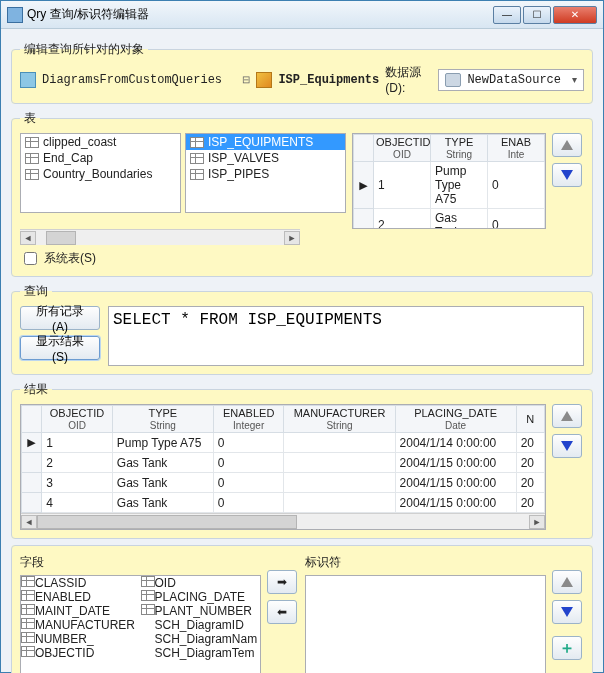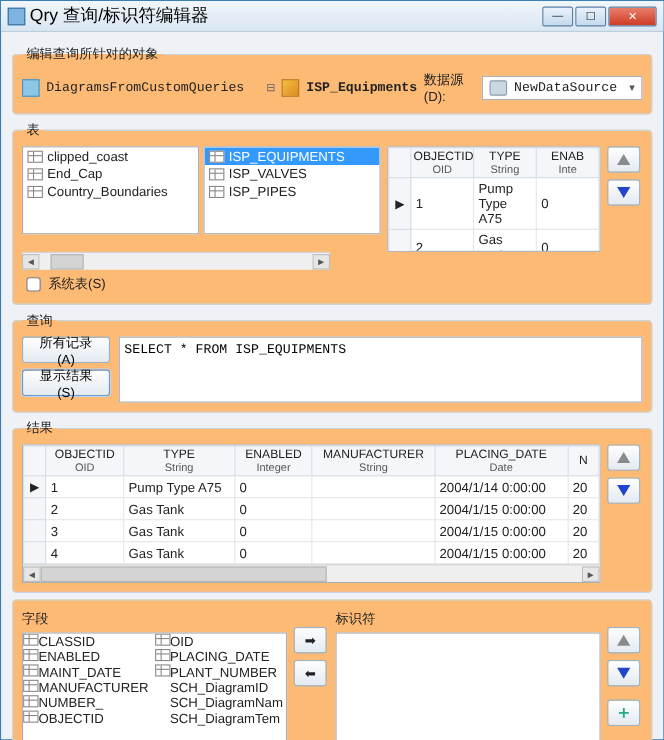--- a/index.html
+++ b/index.html
@@ -1,24 +1,24 @@
 <!DOCTYPE html>
 <html><head>
 <meta charset="utf-8">
 <style>
   * { box-sizing: border-box; font-family: "Microsoft YaHei", Tahoma, sans-serif; }
   html,body { margin:0; padding:0; background:#fff; }
   .window { width:604px; height:673px; border:1px solid #3c7fb1; background:#eef2f7; position:relative; }
   .titlebar { height:28px; background:linear-gradient(#f1f6fb,#d8e6f2); display:flex; align-items:center; padding:0 6px; border-bottom:1px solid #b8cbd9; }
-  .titlebar .tt { font-size:16px; color:#000; margin-left:4px; flex:1; }
+  .titlebar .tt { font-size:12px; color:#000; margin-left:4px; flex:1; }
   .winbtns { display:flex; gap:2px; }
   .winbtn { width:28px; height:18px; border:1px solid #5a7fa3; border-radius:2px; background:linear-gradient(#eaf2fb,#c5d9ec); display:flex; align-items:center; justify-content:center; font-size:10px; color:#222; cursor:pointer;}
   .winbtn.close { background:linear-gradient(#e97f6e,#cf3b22); color:#fff; width:44px; }
   .body { padding:8px 10px 10px; font-size:12px; color:#222; }
-  fieldset.group { border:1px solid #c9d4df; border-radius:4px; margin:4px 0 6px; padding:6px 8px 8px; position:relative; background:#fdba74; }
+  fieldset.group { border:1px solid #c9d4df; border-radius:4px; margin:4px 0 6px; padding:6px 8px 8px; position:relative; background:#fef9c3; }
   fieldset.group > legend { font-size:12px; padding:0 4px; }
   .row { display:flex; align-items:center; gap:6px; }
   .bold { font-weight:bold; }
   .ico { width:16px; height:16px; display:inline-block; }
   .ico-diagram { background:#8cc7e5; border:1px solid #4a90b8; }
   .ico-layer { background:linear-gradient(135deg,#f0c040,#e08a20); border:1px solid #b47818; }
   .lbl { font-size:12px; }
   .dd { flex:1; height:22px; border:1px solid #abadb3; background:#fff; display:flex; align-items:center; padding:0 22px 0 6px; position:relative; font-size:12px;}
   .dd::after { content:"▾"; position:absolute; right:6px; font-size:10px; color:#555;}
   .dd .cyl { width:16px; height:14px; background:#ccd7e3; border:1px solid #8a9db0; margin-right:6px; border-radius:2px; }
@@ -38,21 +38,21 @@
   .sidebtn { width:30px; height:24px; border:1px solid #9bb3c8; border-radius:3px; background:linear-gradient(#fefefe,#e3eaf1); display:flex; align-items:center; justify-content:center; font-size:12px; cursor:pointer;}
   .sidebtn.green { color:#2a8; font-weight:bold; font-size:16px;}
   .grid { border:1px solid #abadb3; background:#fff; font-size:12px; }
   .grid table { border-collapse:collapse; width:100%; table-layout:fixed; }
   .grid th { background:#f4f6f9; border:1px solid #d6dde4; font-weight:normal; text-align:center; padding:1px 2px; font-size:11px;}
   .grid th .sub { font-size:10px; color:#555; }
   .grid td { border:1px solid #e2e6ea; padding:2px 4px; height:20px; font-family:Liberation Sans, sans-serif;}
   .grid .rowhdr { width:20px; background:#f4f6f9; border:1px solid #d6dde4; text-align:center;}
   .grid tr.sel td.datacell:first-of-type { background:#3399ff; color:#fff; }
   .grid .ptr { font-size:11px; }
-  .txtarea { width:100%; height:60px; border:1px solid #abadb3; background:#fff; padding:4px; font-family:"Courier New",monospace; font-size:12px; resize:none;}
+  .txtarea { width:100%; height:60px; border:1px solid #abadb3; background:#fff; padding:4px; font-family:"Courier New",monospace; font-size:16px; resize:none;}
   .big-list { border:1px solid #abadb3; background:#fff; height:106px; overflow:hidden; }
   .idbox { border:1px solid #abadb3; background:#fff; height:138px;}
   .tables-layout { display:flex; gap:6px; }
   .tables-left { display:flex; gap:4px; flex:1; }
   .tables-right { width:232px; display:flex; gap:6px; }
   .sidecol { width:32px; display:flex; flex-direction:column; gap:6px; }
   .arrow-up,.arrow-down { display:inline-block; width:0; height:0; }
   .arrow-up { border-left:6px solid transparent; border-right:6px solid transparent; border-bottom:10px solid #8a8a8a;}
   .arrow-down { border-left:6px solid transparent; border-right:6px solid transparent; border-top:10px solid #2244cc;}
   .section-title { font-size:12px; margin:2px 0 4px;}

